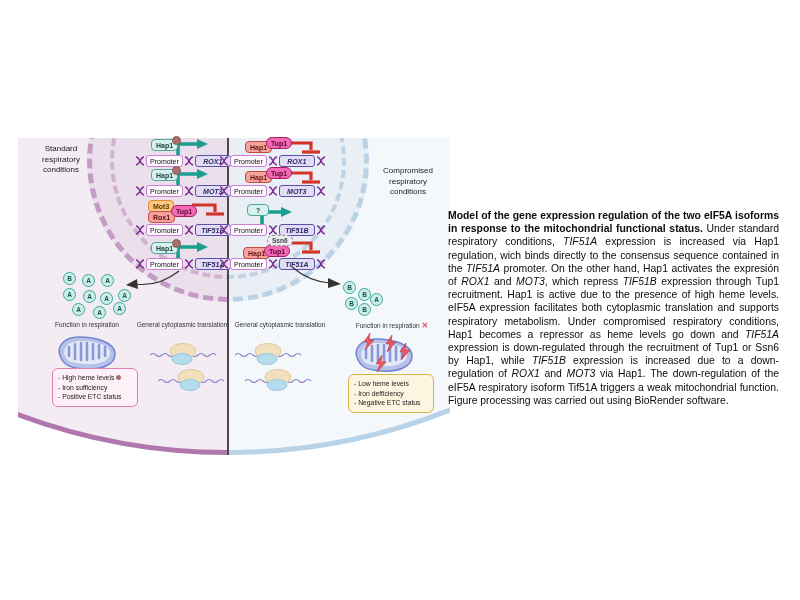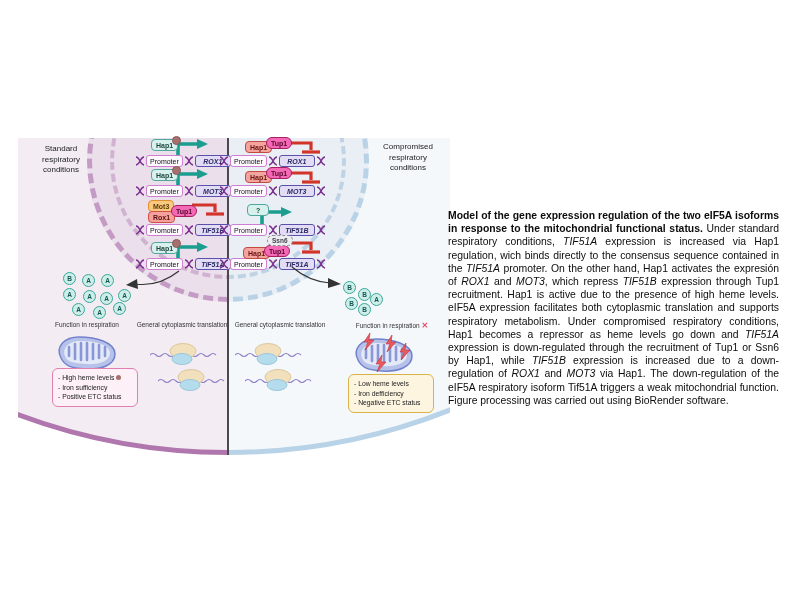--- a/index.html
+++ b/index.html
@@ -79,21 +79,21 @@
     <div id="half-right" class="half">
       <div class="cell-circle"></div>
       <div class="nucleus"></div>
       <div class="nucleus-inner"></div>
     </div>
     <div id="divider" class="abs"></div>
 
     <div class="abs cond-label" style="left:4px;top:6px;width:78px;">Standard
 respiratory
 conditions</div>
-    <div class="abs cond-label" style="left:352px;top:4px;width:76px;">Compromised
+    <div class="abs cond-label" style="left:352px;top:28px;width:76px;">Compromised
 respiratory
 conditions</div>
 
     <div class="tf-box mint" style="left:133px;top:1px;">
       <span>Hap1</span>
       <span class="heme-dot"></span>
     </div>
     <svg class="arrow-svg" style="left:156px;top:1px;" width="36" height="18" viewBox="0 0 36 18">
       <path d="M4 18 V5 H23" fill="none" stroke="#1b9e8f" stroke-width="3.6"></path>
         <path d="M23 0 L34 5 L23 10 Z" fill="#1b9e8f"></path>

